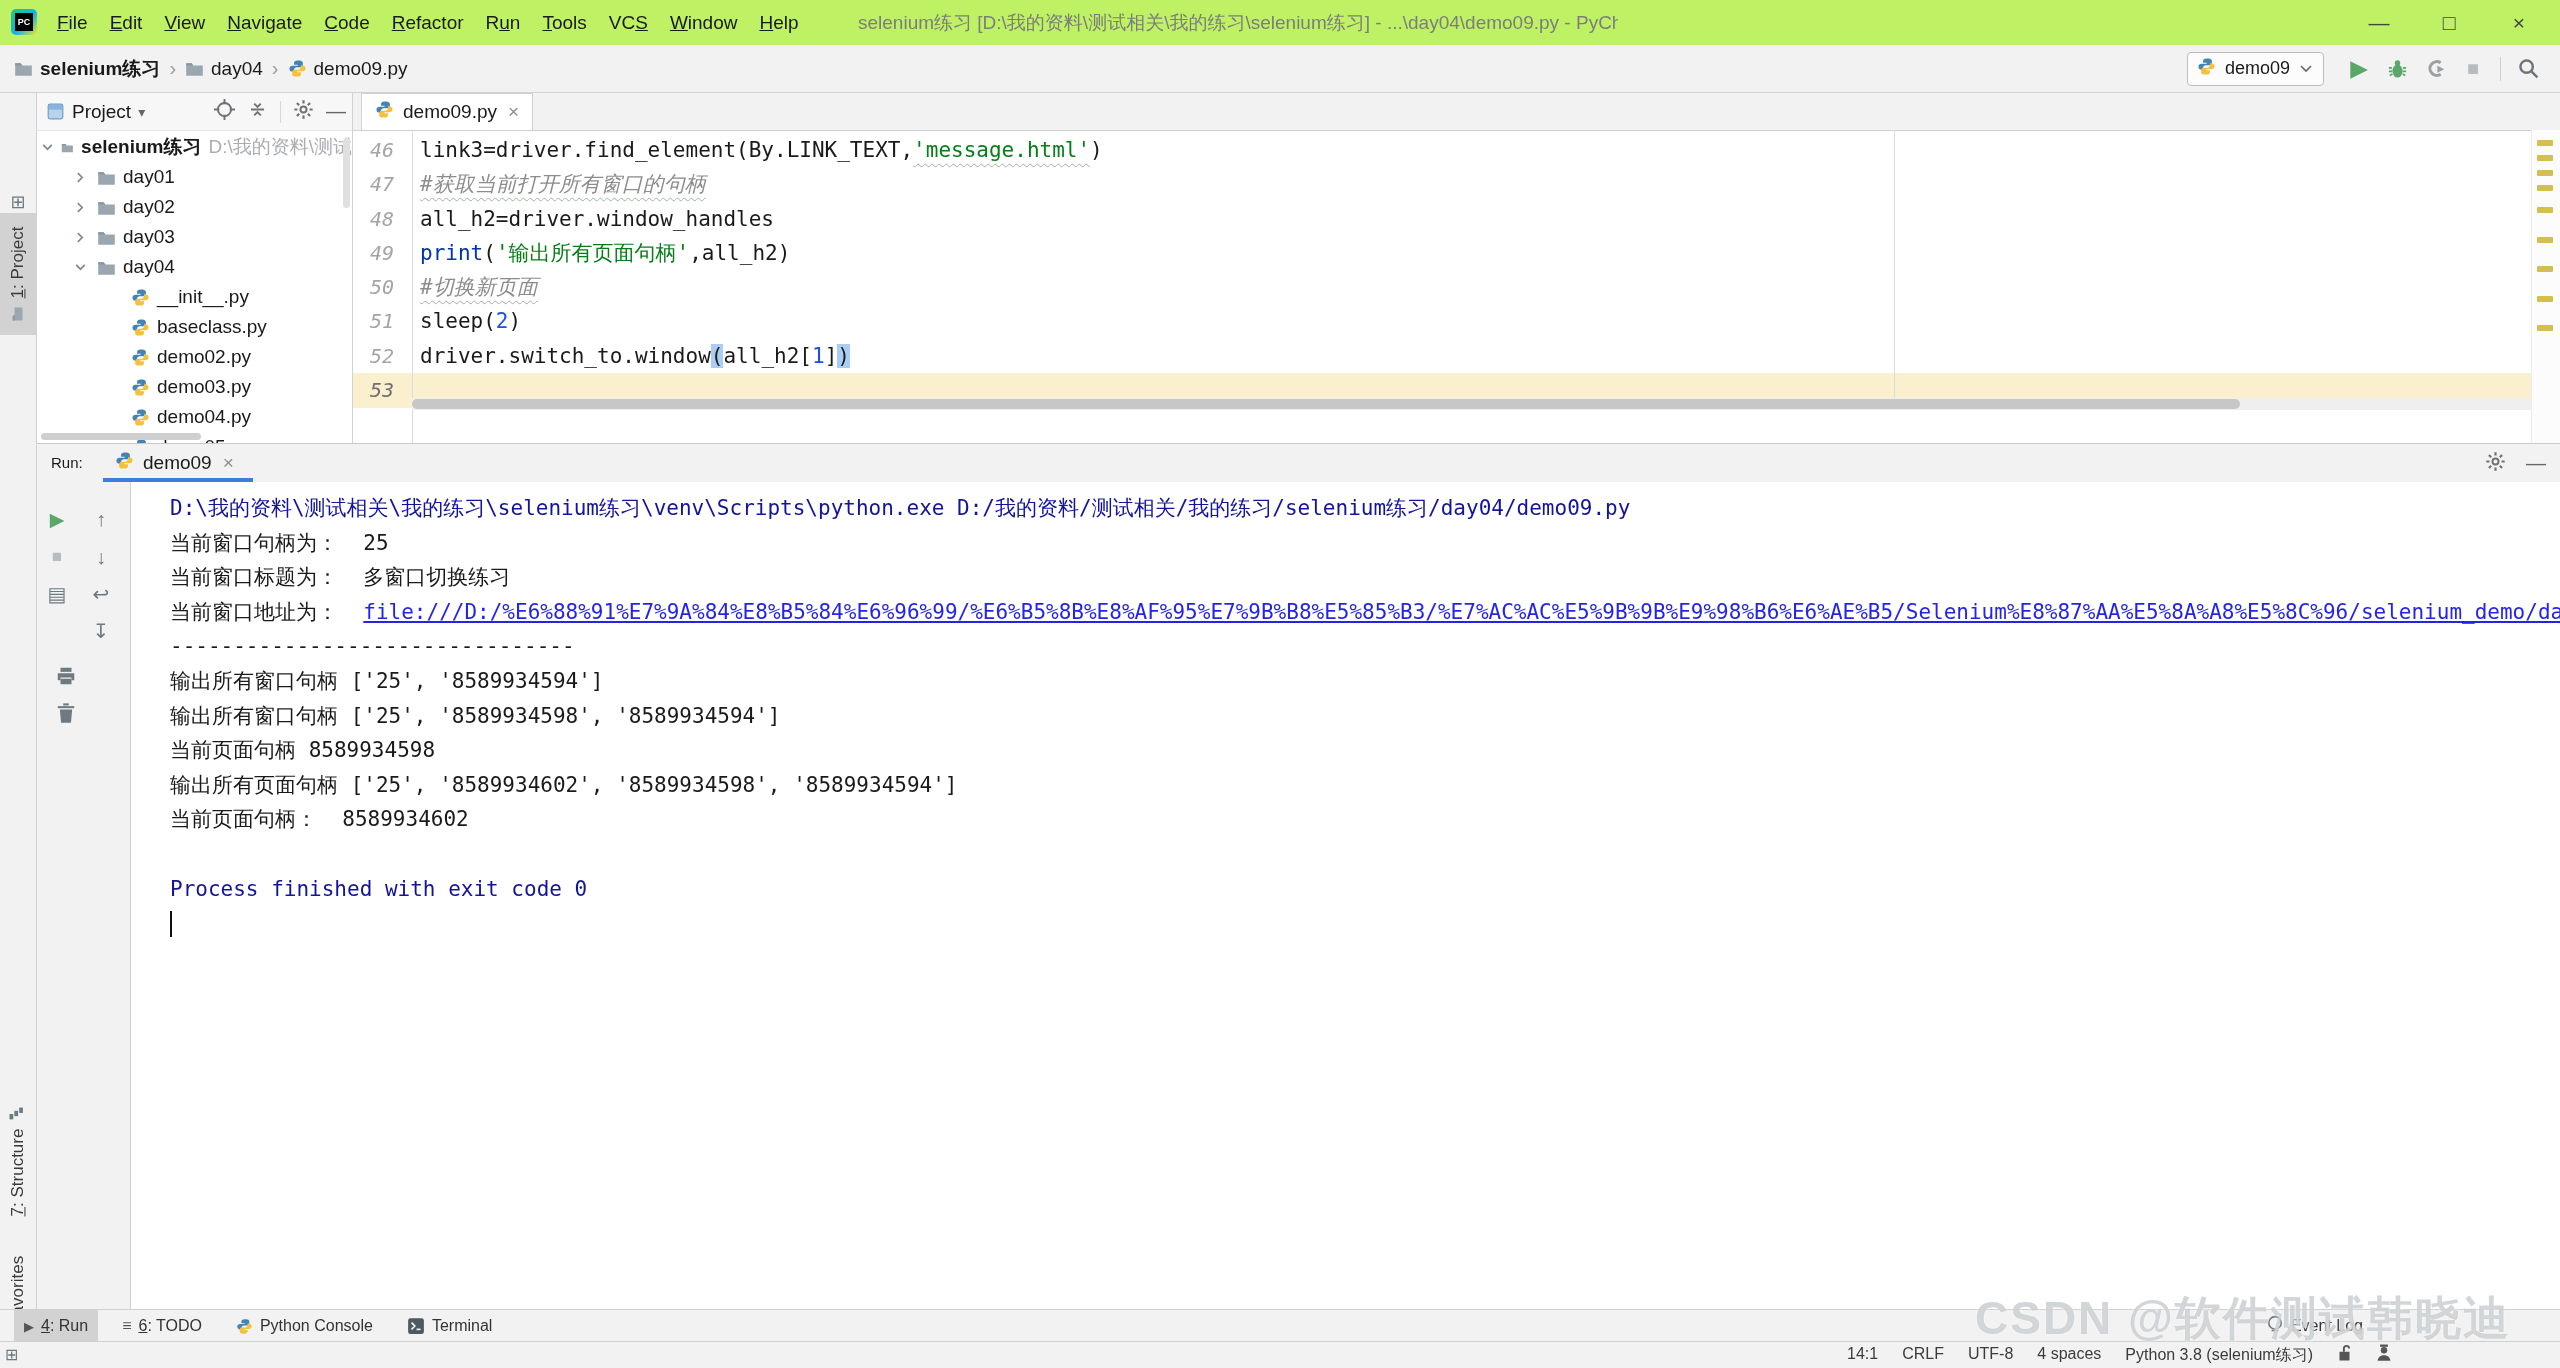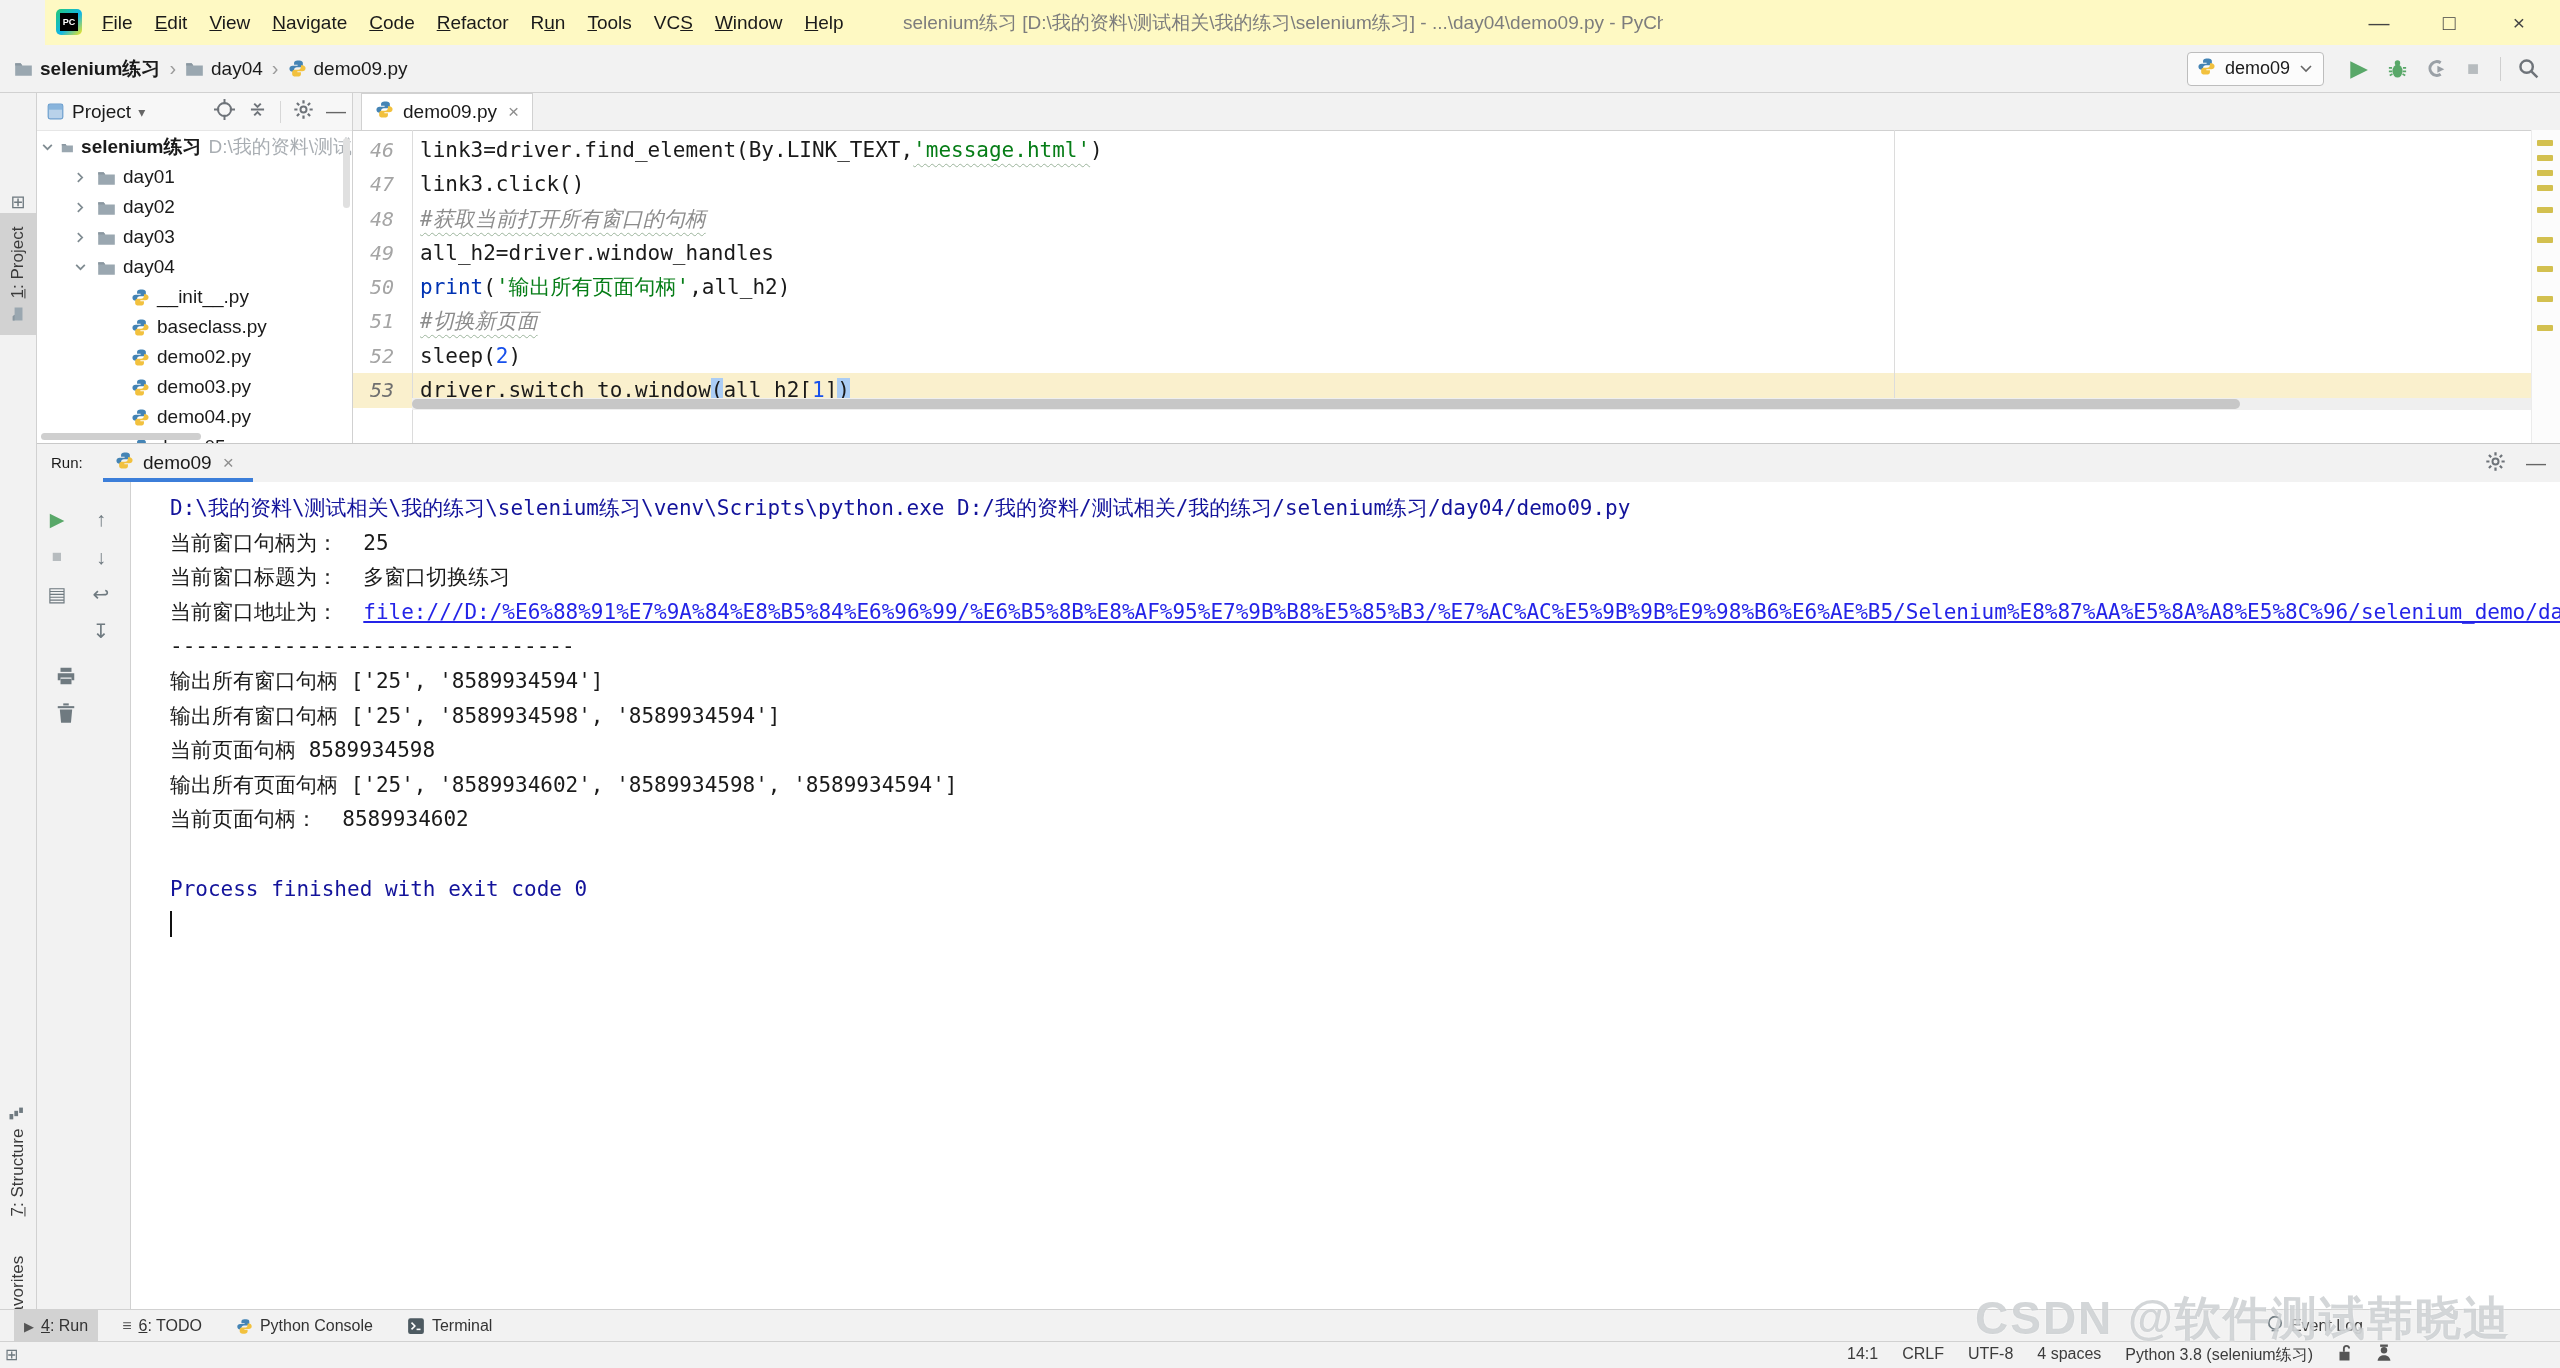--- a/index.html
+++ b/index.html
@@ -1,21 +1,21 @@
 <!DOCTYPE html>
 <html><head>
 <meta charset="utf-8">
 <style>
   html,body{margin:0;padding:0;background:#e8e8e8;}
   #app{position:relative;width:2560px;height:1368px;background:#f2f2f2;overflow:hidden;
        font-family:"Liberation Sans",sans-serif;color:#1a1a1a;-webkit-font-smoothing:antialiased;}
   u{text-decoration:underline;}
 
   
-  #titlebar{position:absolute;left:0;top:0;right:0;height:45px;background:#fef9c3;margin-left:45px;}
+  #titlebar{position:absolute;left:0;top:0;right:0;height:45px;background:#bef264;}
   .pc-logo{position:absolute;left:11px;top:9px;width:26px;height:26px;border-radius:5px;
            background:linear-gradient(135deg,#24c875 0%,#0fb5e8 55%,#f8e71c 100%);
            display:flex;align-items:center;justify-content:center;}
   .pc-in{background:#000;color:#fff;font-size:9px;font-weight:bold;width:18px;height:18px;
          display:flex;align-items:center;justify-content:center;}
   #menubar{position:absolute;left:46px;top:0;height:45px;display:flex;align-items:center;}
   .menu-item{padding:0 11px;font-size:19px;color:#1a1a1a;cursor:default;}
   #window-title{position:absolute;left:858px;top:0;height:45px;line-height:45px;font-size:19px;
                 color:#7d7d7d;white-space:nowrap;max-width:760px;overflow:hidden;}
   #win-controls{position:absolute;right:6px;top:0;height:45px;display:flex;}
@@ -410,21 +410,20 @@
           <div class="gline">47</div>
           <div class="gline">48</div>
           <div class="gline">49</div>
           <div class="gline">50</div>
           <div class="gline">51</div>
           <div class="gline">52</div>
           <div class="gline cur">53</div>
         </div>
       <div id="code-lines">
           <div class="cline"><span class="tp">link3=driver.find_element(By.LINK_TEXT,</span><span class="ts w">'message.html'</span><span class="tp">)</span></div>
-          <div class="cline"><span class="tp">link3.click()</span></div>
           <div class="cline"><span class="tc w">#获取当前打开所有窗口的句柄</span></div>
           <div class="cline"><span class="tp">all_h2=driver.window_handles</span></div>
           <div class="cline"><span class="tk">print</span><span class="tp">(</span><span class="ts">'输出所有页面句柄'</span><span class="tp">,all_h2)</span></div>
           <div class="cline"><span class="tc w">#切换新页面</span></div>
           <div class="cline"><span class="tp">sleep(</span><span class="tnum">2</span><span class="tp">)</span></div>
           <div class="cline"><span class="tp">driver.switch_to.window</span><span class="th">(</span><span class="tp">all_h2[</span><span class="tnum">1</span><span class="tp">]</span><span class="th">)</span></div>
         </div>
       <div id="ed-hscroll">
           <div id="ed-hthumb"></div>
         </div>

